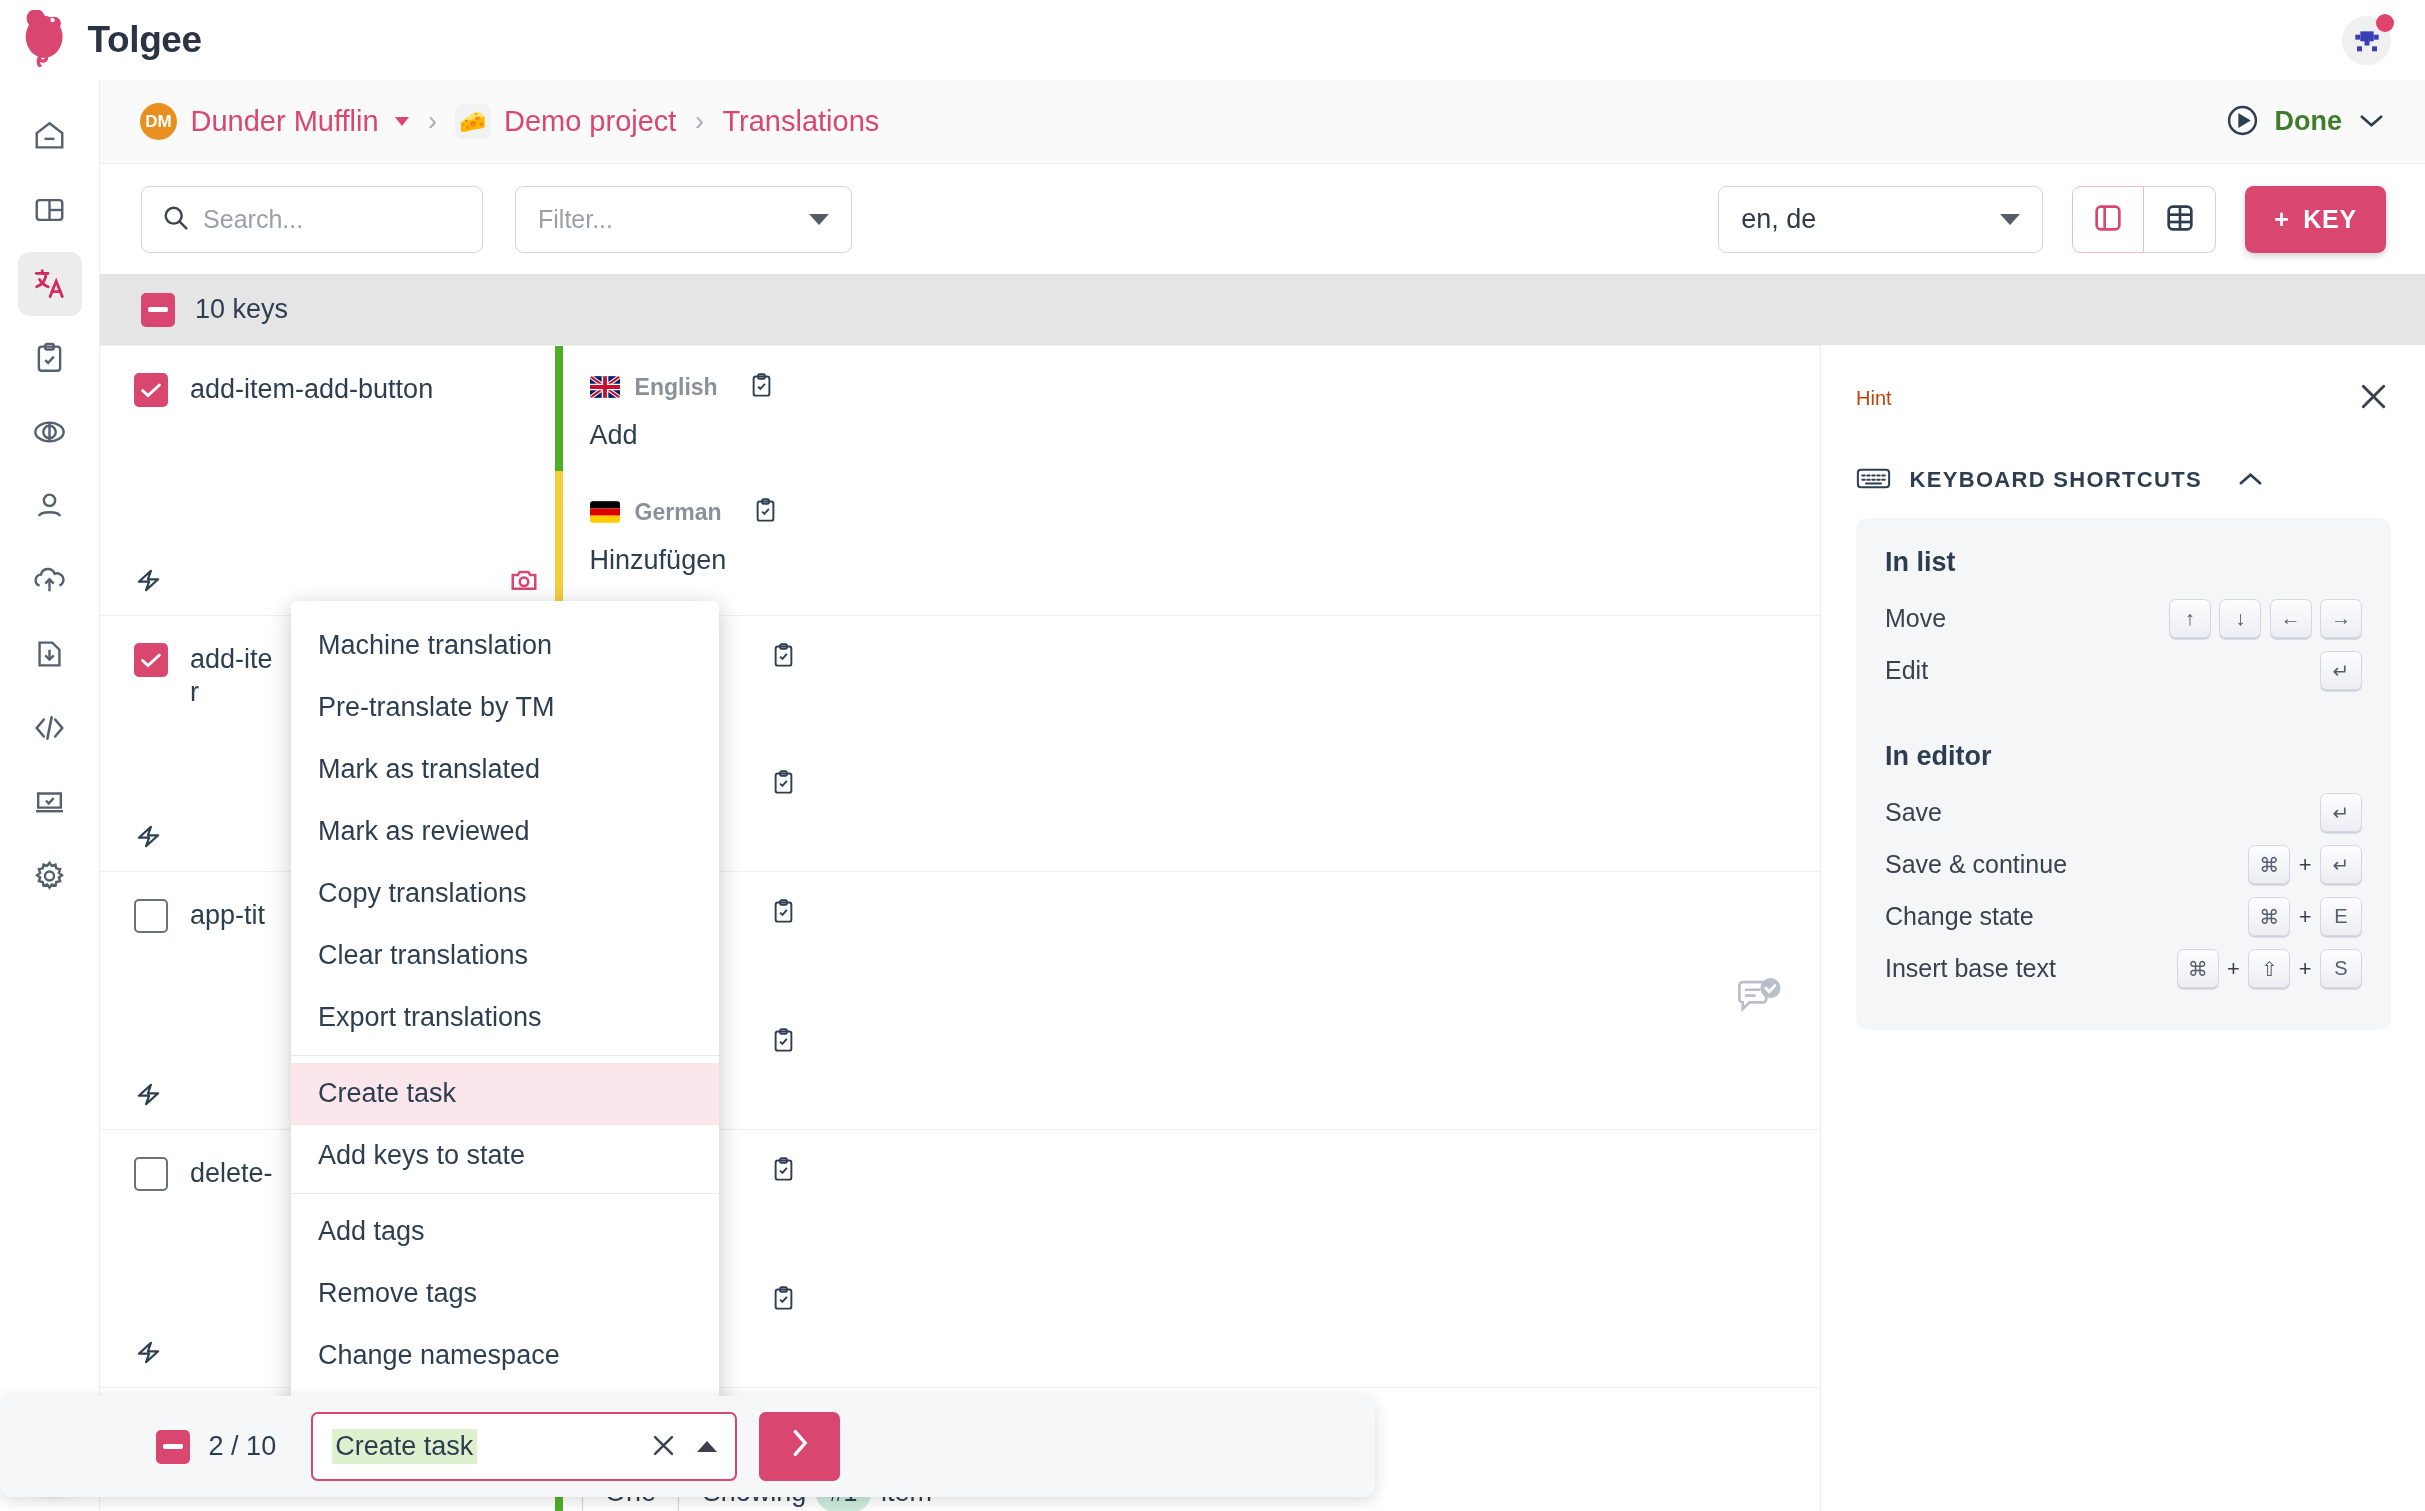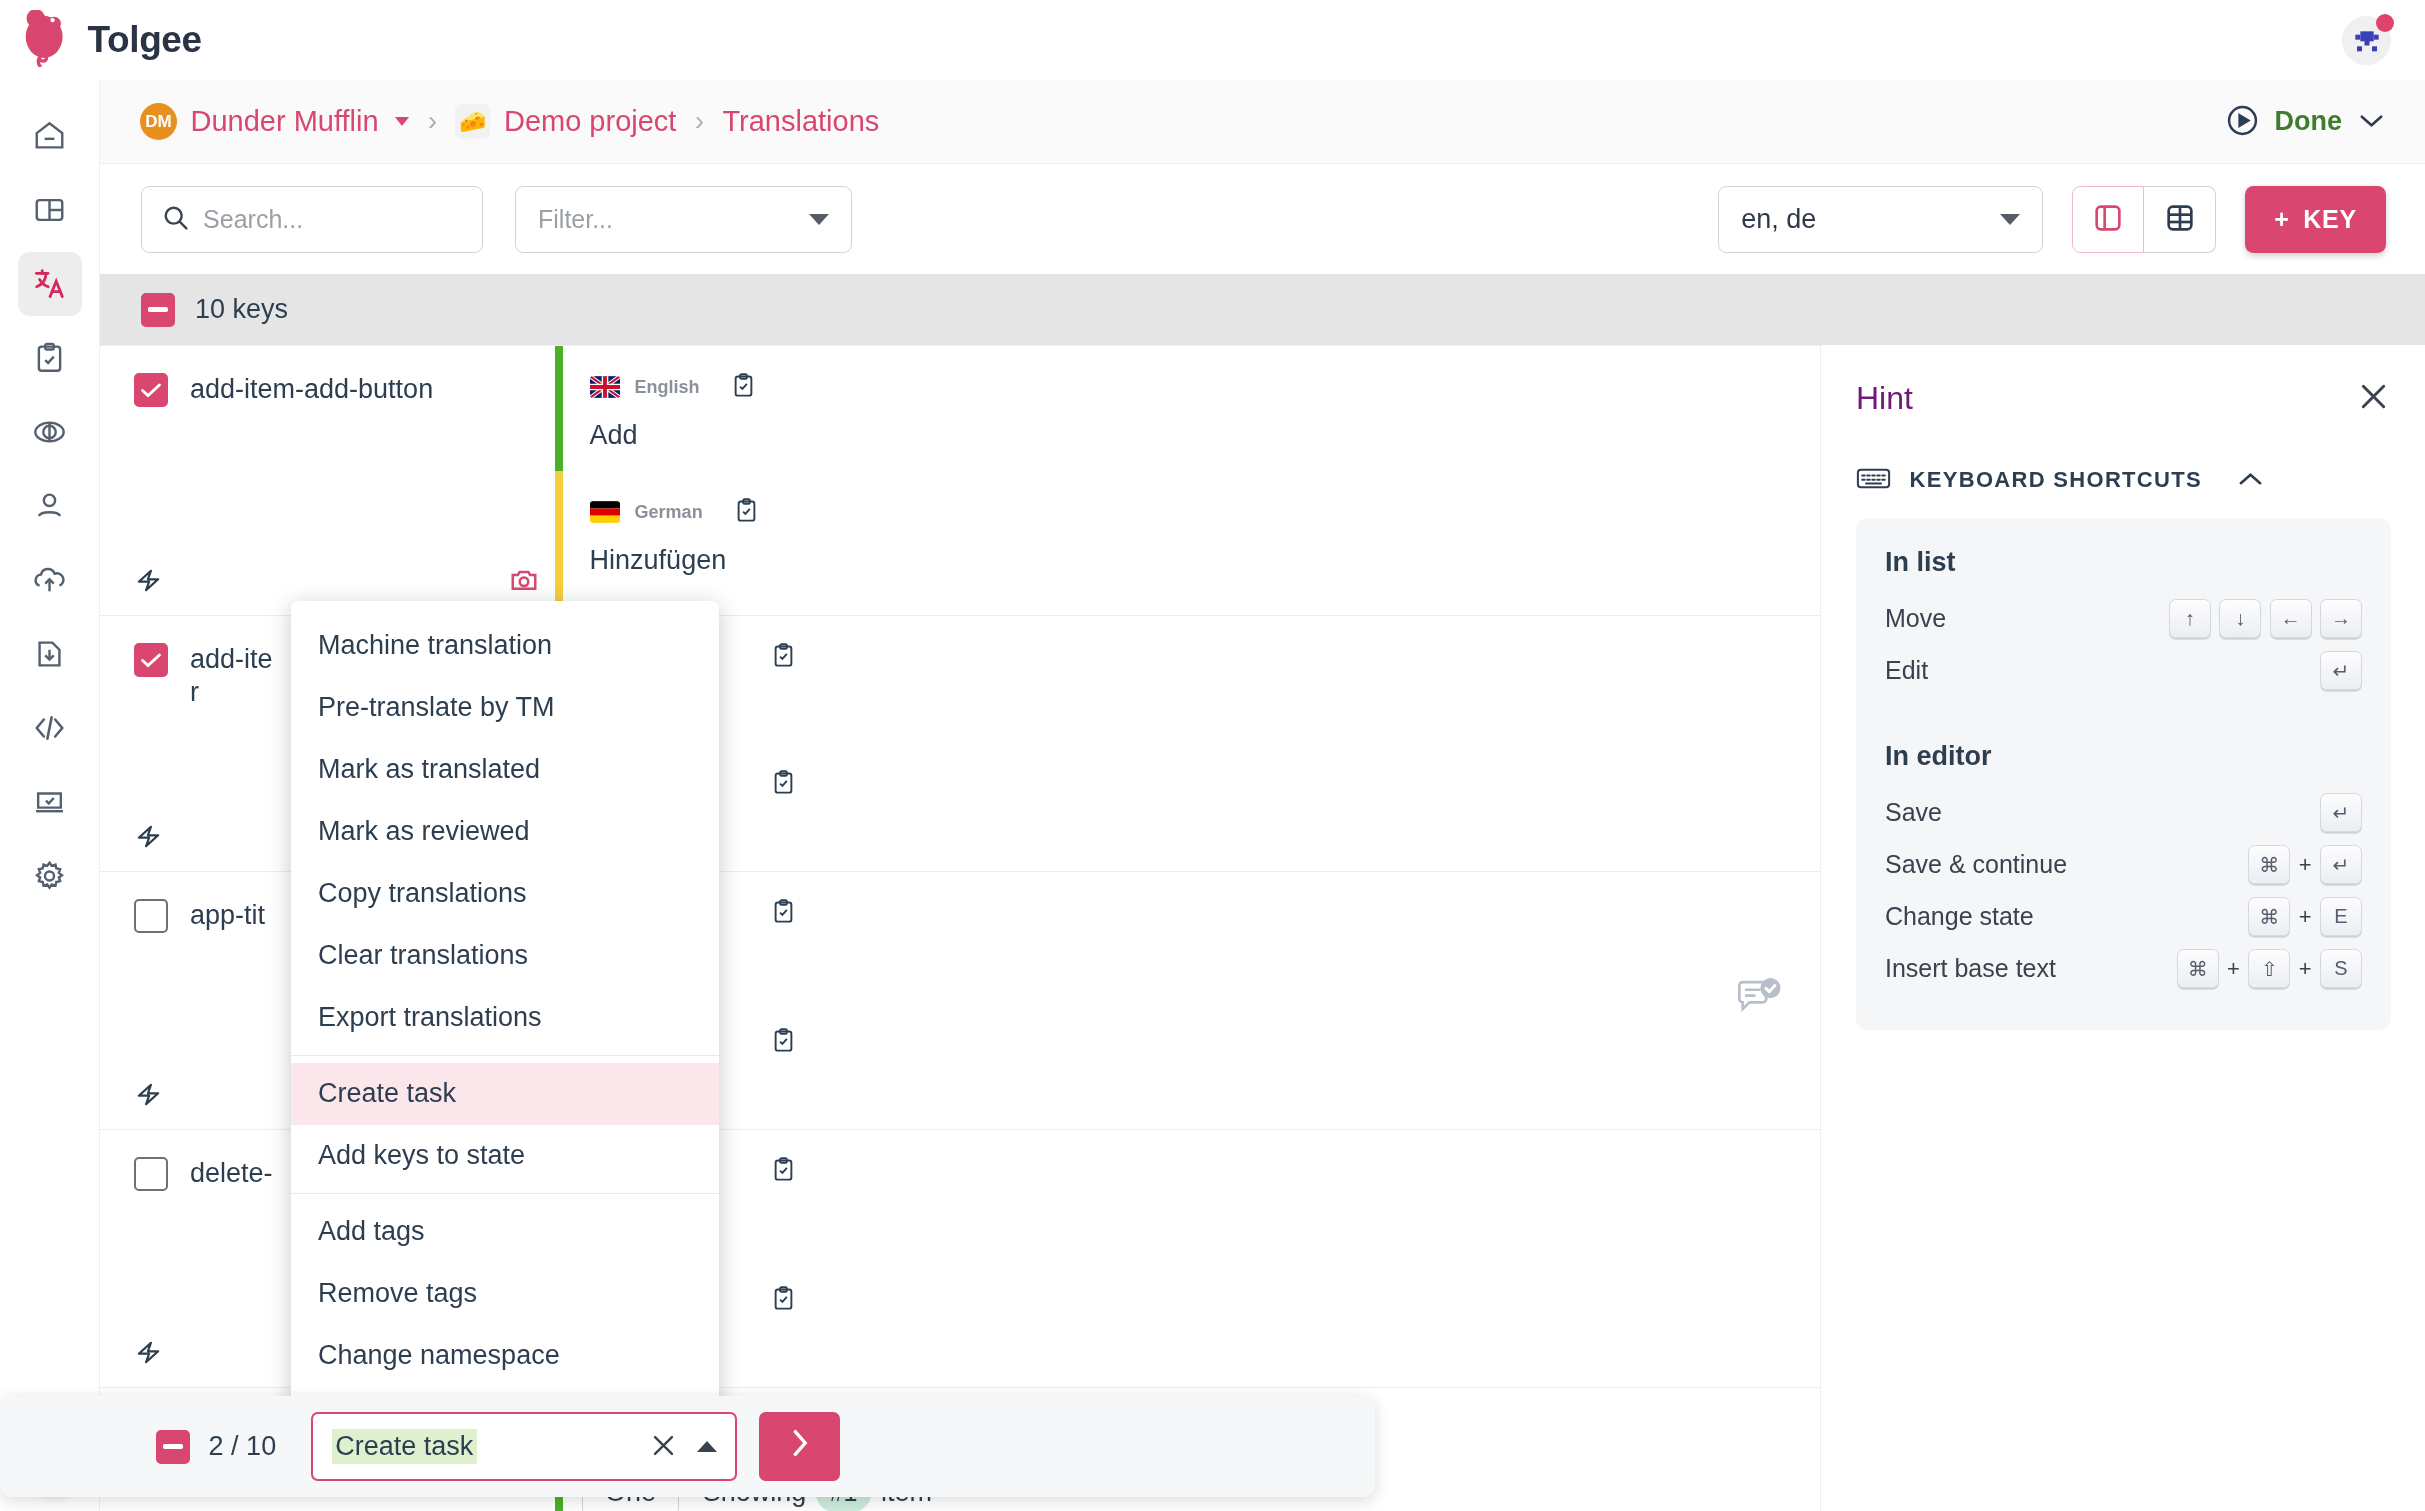--- a/index.html
+++ b/index.html
@@ -134,30 +134,30 @@
     position: absolute; left: 34px; bottom: 17px; display: flex; align-items:center;
     width: 422px;
   }
   .cam-icon { margin-left: auto; margin-right: 15px; }
   .state-bars { width: 7.6px; flex: none; display: flex; flex-direction: column; }
   .sbar { width: 7.6px; }
   .row-right { flex: 1; display: flex; flex-direction: column; }
   .trans-cell { padding: 25px 0 25px 27px; position: relative; }
   .trans-head { display: flex; align-items: center; gap: 15px; }
   .flag { width: 30px; height: 22px; border-radius: 2.5px; overflow: hidden; display:block; }
-  .lang-name { font-size: 18px; color: #8b919a; font-weight: 600; }
+  .lang-name { font-size: 23px; color: #8b919a; font-weight: 600; }
   .trans-text { font-size: 27px; color: #2c3e50; margin-top: 17px; }
 
   
   .hint {
     position: absolute; left: 1820px; top: 345px; width: 606px; height: 1166px;
     background: #fff; border-left: 0.8px solid #eceef0; padding: 34px 35px 0 35px;
   }
   .hint-head { display: flex; align-items: center; }
-  .hint-title { font-size: 32px; color: #701a75; }
+  .hint-title { font-size: 20px; color: #c2410c; }
   .hint-close { margin-left: auto; cursor: pointer; }
   .ks-head { display: flex; align-items: center; gap: 18.6px; margin-top: 49px; }
   .ks-title { font-size: 22px; letter-spacing: 1.3px; color: #2c3e50; font-weight: 600; }
   .ks-card { margin-top: 23.6px; background: #f5f6f8; border-radius: 11.8px; padding: 29px 29px 35px 29px; }
   .ks-sec { font-size: 27px; font-weight: 700; color: #2c3e50; margin-bottom: 15px; }
   .ks-sec.second { margin-top: 44px; }
   .ks-line { display: flex; align-items: center; min-height: 52px; gap: 43px; }
   .ks-label { font-size: 25px; color: #39424e; }
   .ks-keys { margin-left: auto; display: flex; align-items: center; gap: 8.4px; }
   .kcap {

